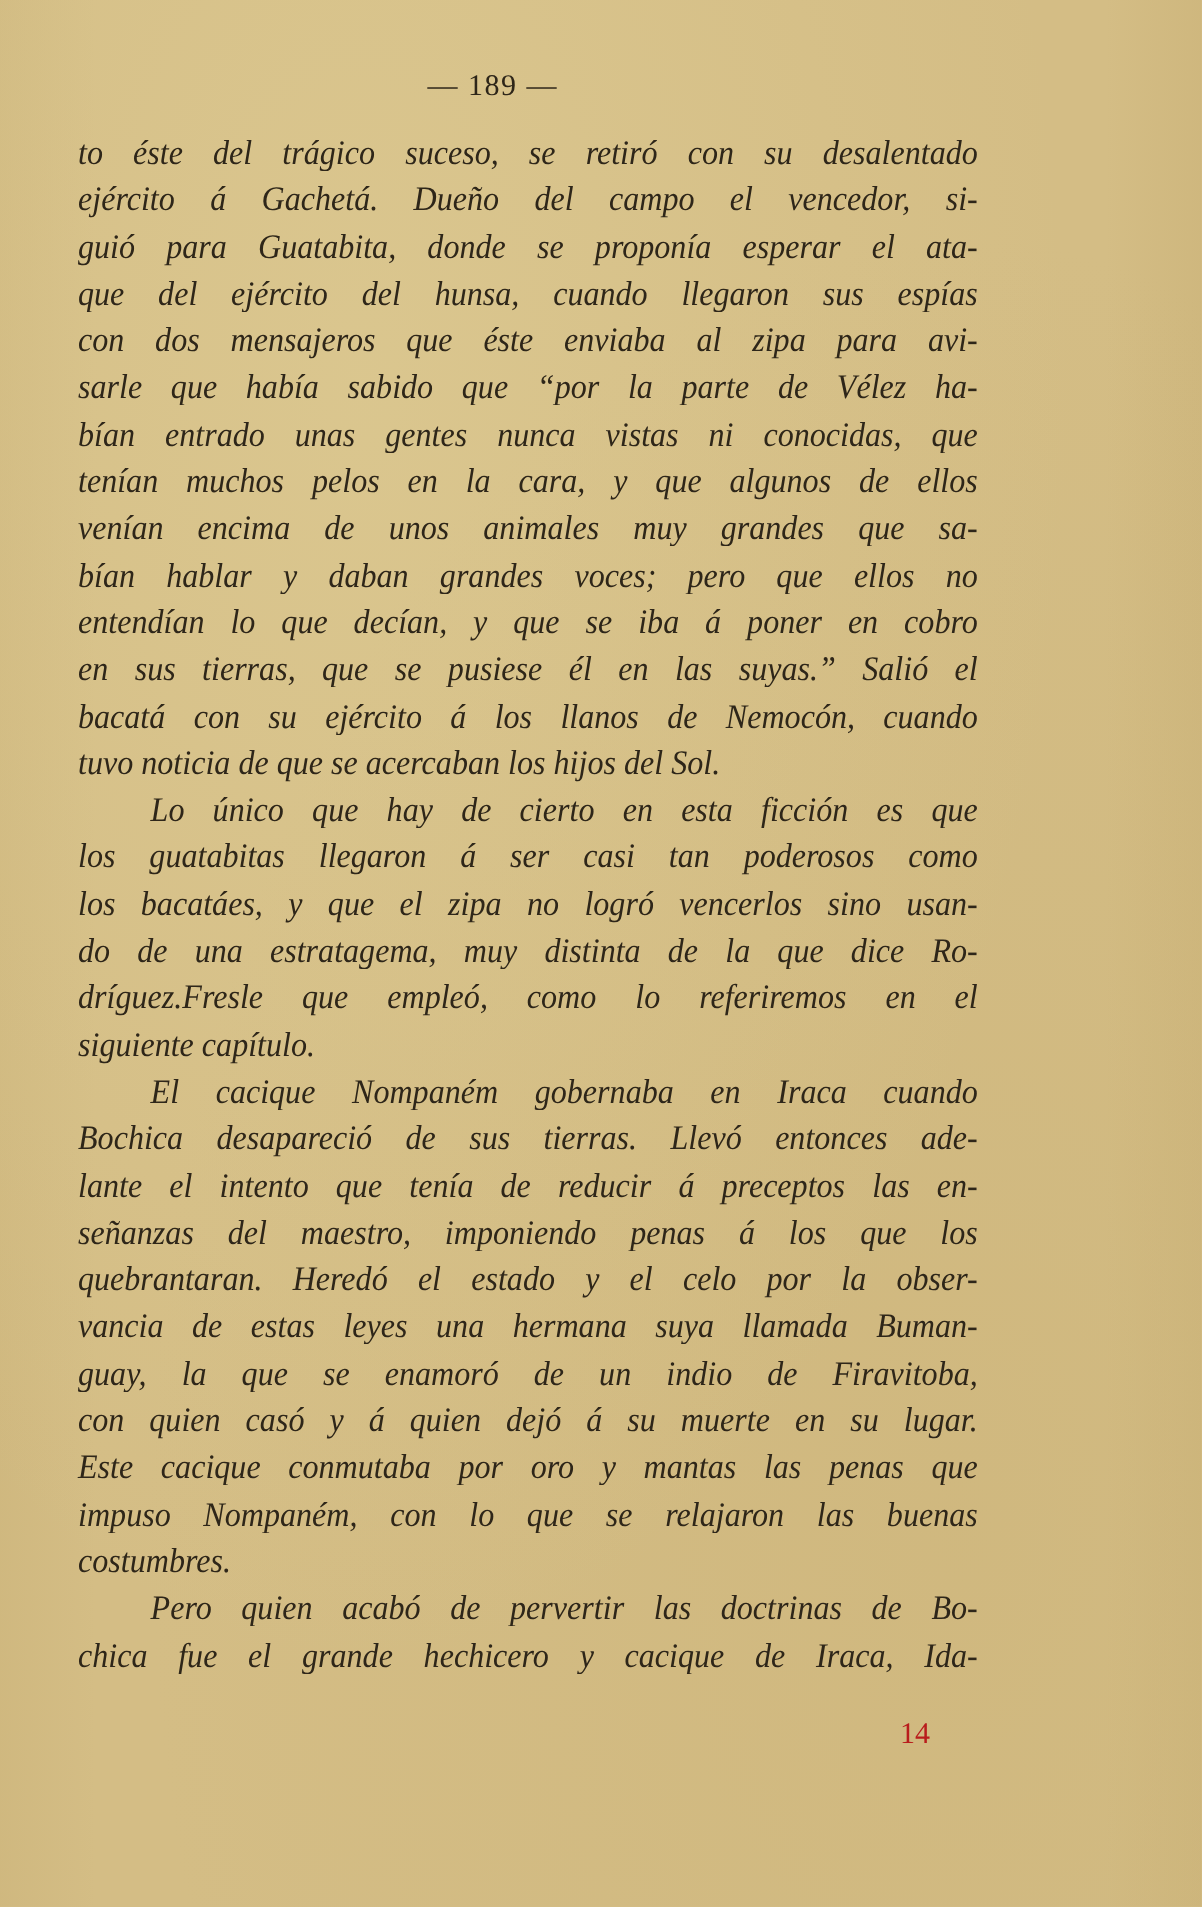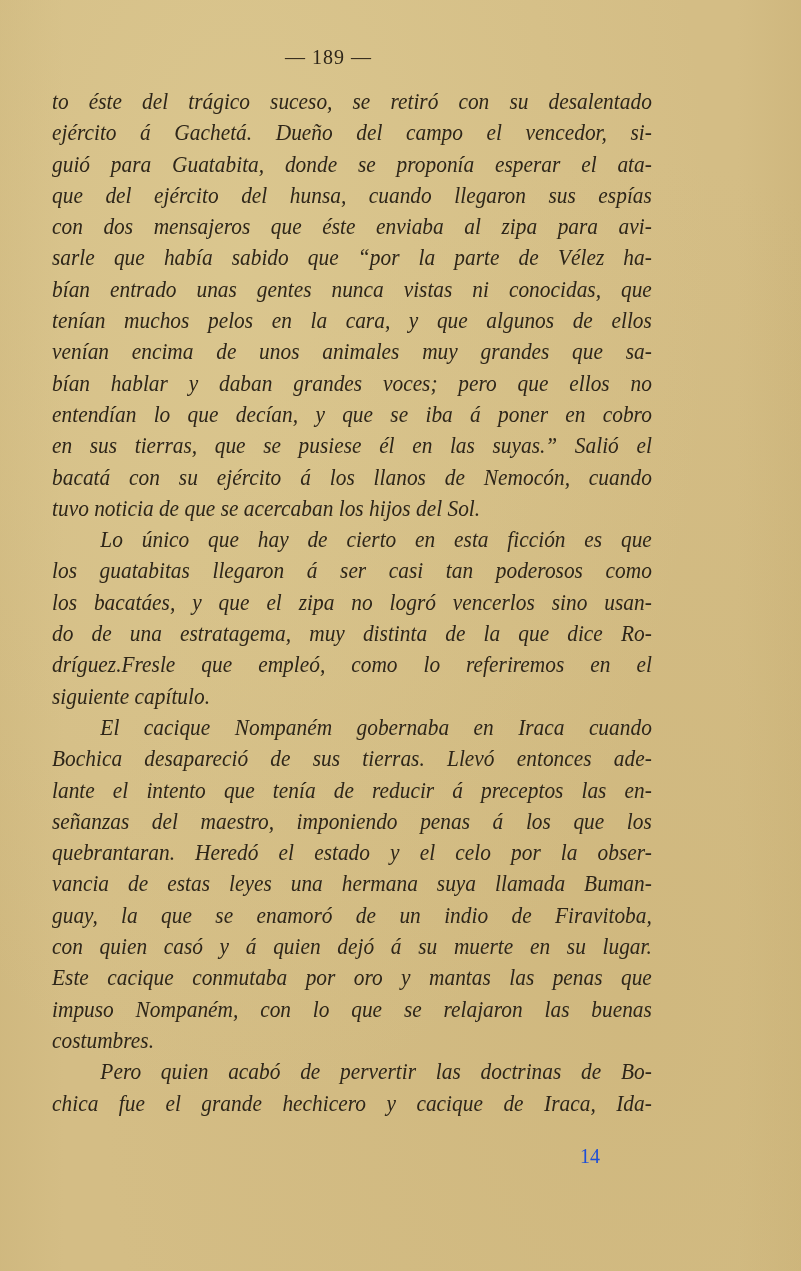--- a/index.html
+++ b/index.html
@@ -58,24 +58,24 @@
     }
     .line.last {
       text-align-last: left;
     }
     .line.indent {
       padding-left: 52px;
       width: 593px;
     }
     .signature {
       position: absolute;
-      left: 580px;
+      left: 600px;
       top: 1145px;
       font-size: 20px;
-      color: #1d4ed8;
+      color: #b91c1c;
     }
   </style>
 </head>
 <body>
 
 <div class="page">
   <div class="page-number">— 189 —</div>
 
   <div class="text-block">
     <span class="line">to éste del trágico suceso, se retiró con su desalentado</span>

